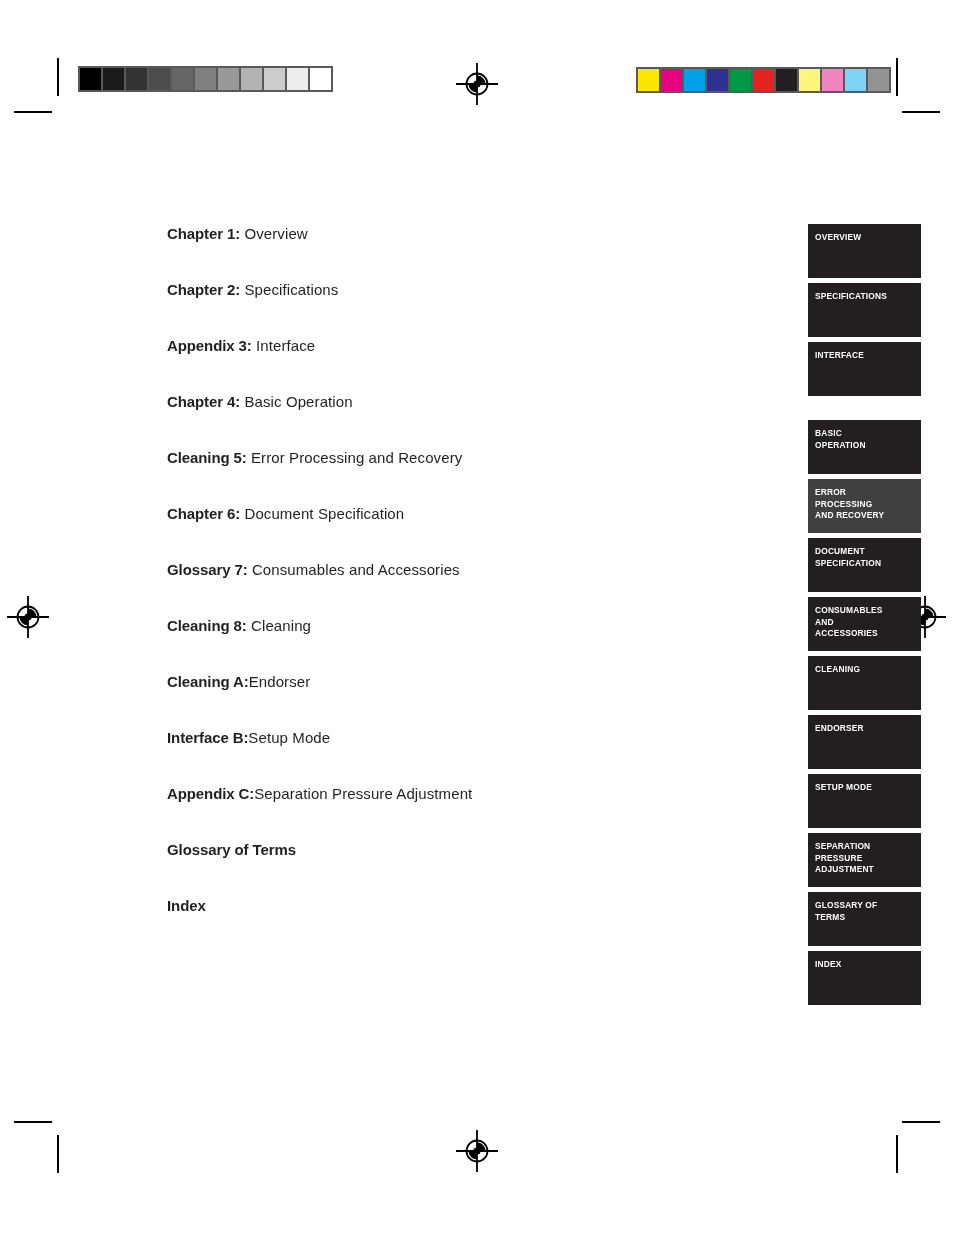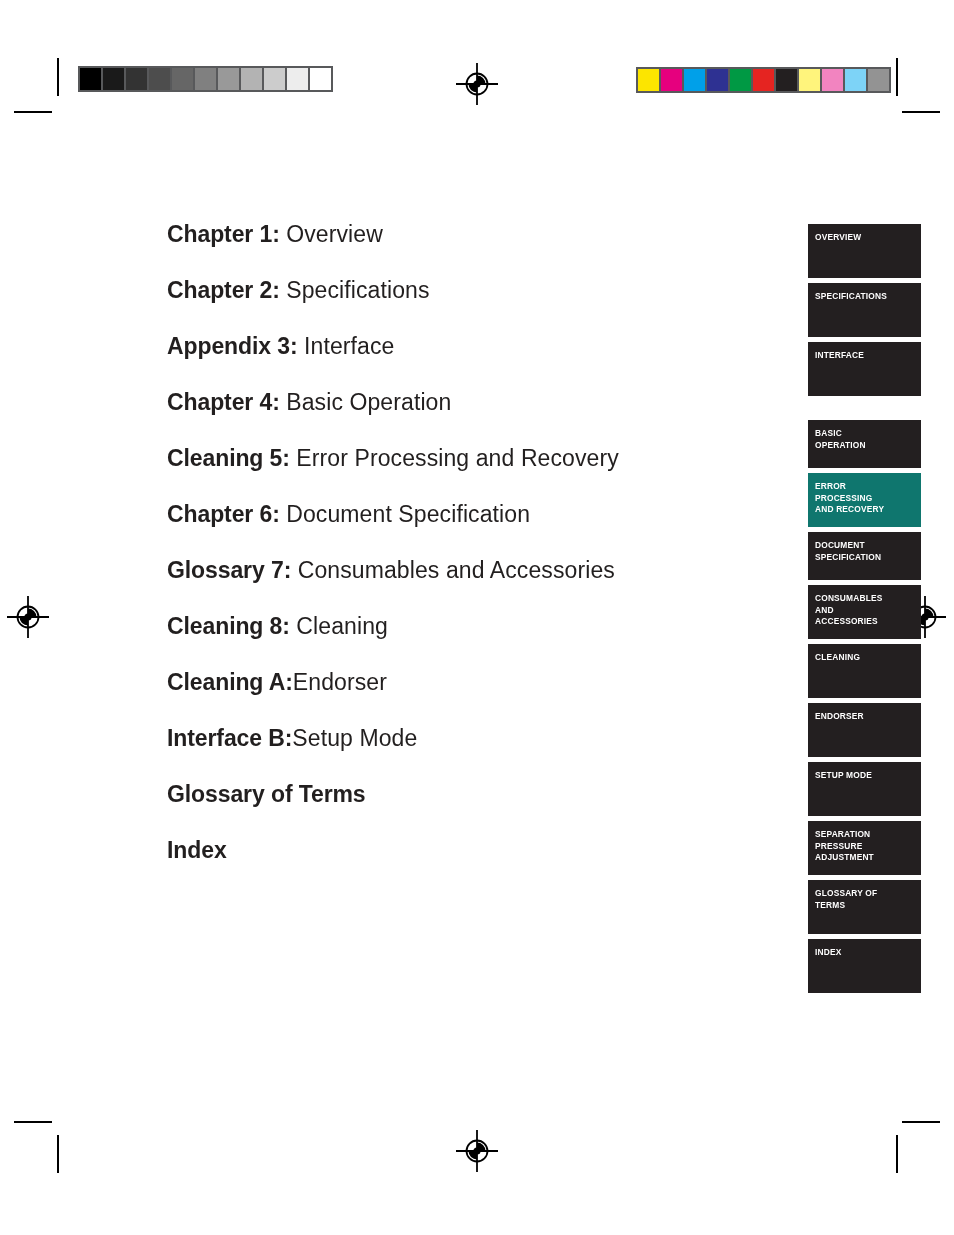--- a/index.html
+++ b/index.html
@@ -56,21 +56,21 @@
   
   #toc {
     position: absolute;
     left: 167px;
     top: 220px;
     width: 600px;
   }
   .toc-row {
     height: 56px;
     line-height: 28px;
-    font-size: 23px;
+    font-size: 15px;
     color: #221f1f;
     white-space: nowrap;
   }
   .toc-label {
     font-weight: bold;
     letter-spacing: -0.1px;
   }
   .toc-title {
     font-weight: normal;
     letter-spacing: 0.1px;
@@ -196,44 +196,45 @@
       <div class="toc-row"><span class="toc-label">Chapter 1:</span><span class="toc-title"> Overview</span></div>
       <div class="toc-row"><span class="toc-label">Chapter 2:</span><span class="toc-title"> Specifications</span></div>
       <div class="toc-row"><span class="toc-label">Appendix 3:</span><span class="toc-title"> Interface</span></div>
       <div class="toc-row"><span class="toc-label">Chapter 4:</span><span class="toc-title"> Basic Operation</span></div>
       <div class="toc-row"><span class="toc-label">Cleaning 5:</span><span class="toc-title"> Error Processing and Recovery</span></div>
       <div class="toc-row"><span class="toc-label">Chapter 6:</span><span class="toc-title"> Document Specification</span></div>
       <div class="toc-row"><span class="toc-label">Glossary 7:</span><span class="toc-title"> Consumables and Accessories</span></div>
       <div class="toc-row"><span class="toc-label">Cleaning 8:</span><span class="toc-title"> Cleaning</span></div>
       <div class="toc-row"><span class="toc-label">Cleaning A:</span><span class="toc-title">Endorser</span></div>
       <div class="toc-row"><span class="toc-label">Interface B:</span><span class="toc-title">Setup Mode</span></div>
+      <div class="toc-row"><span class="toc-label">Appendix C:</span><span class="toc-title">Separation Pressure Adjustment</span></div>
       <div class="toc-row full-bold"><span class="toc-label">Glossary of Terms</span></div>
       <div class="toc-row full-bold"><span class="toc-label">Index</span></div>
     </div>
 
   <div id="tabs">
       <div class="tab" style="height: 54px; background: rgb(35, 31, 32);">
         <div class="tab-text" style="color: rgb(255, 255, 255);">OVERVIEW</div>
       </div>
       <div class="tab" style="height: 54px; background: rgb(35, 31, 32);">
         <div class="tab-text" style="color: rgb(255, 255, 255);">SPECIFICATIONS</div>
       </div>
       <div class="tab" style="height: 54px; background: rgb(35, 31, 32);">
         <div class="tab-text" style="color: rgb(255, 255, 255);">INTERFACE</div>
       </div>
-      <div class="tab" style="height: 48px; background: rgb(35, 31, 32); margin-top: 24px;">
+      <div class="tab" style="height: 54px; background: rgb(35, 31, 32); margin-top: 24px;">
         <div class="tab-text" style="color: rgb(255, 255, 255);">BASIC
 OPERATION</div>
       </div>
-      <div class="tab" style="height: 54px; background: #0f766e;">
+      <div class="tab" style="height: 54px; background: #404040;">
         <div class="tab-text" style="color: rgb(255, 255, 255);">ERROR
 PROCESSING
 AND RECOVERY</div>
       </div>
-      <div class="tab" style="height: 48px; background: rgb(35, 31, 32);">
+      <div class="tab" style="height: 54px; background: rgb(35, 31, 32);">
         <div class="tab-text" style="color: rgb(255, 255, 255);">DOCUMENT
 SPECIFICATION</div>
       </div>
       <div class="tab" style="height: 54px; background: rgb(35, 31, 32);">
         <div class="tab-text" style="color: rgb(255, 255, 255);">CONSUMABLES
 AND
 ACCESSORIES</div>
       </div>
       <div class="tab" style="height: 54px; background: rgb(35, 31, 32);">
         <div class="tab-text" style="color: rgb(255, 255, 255);">CLEANING</div>

